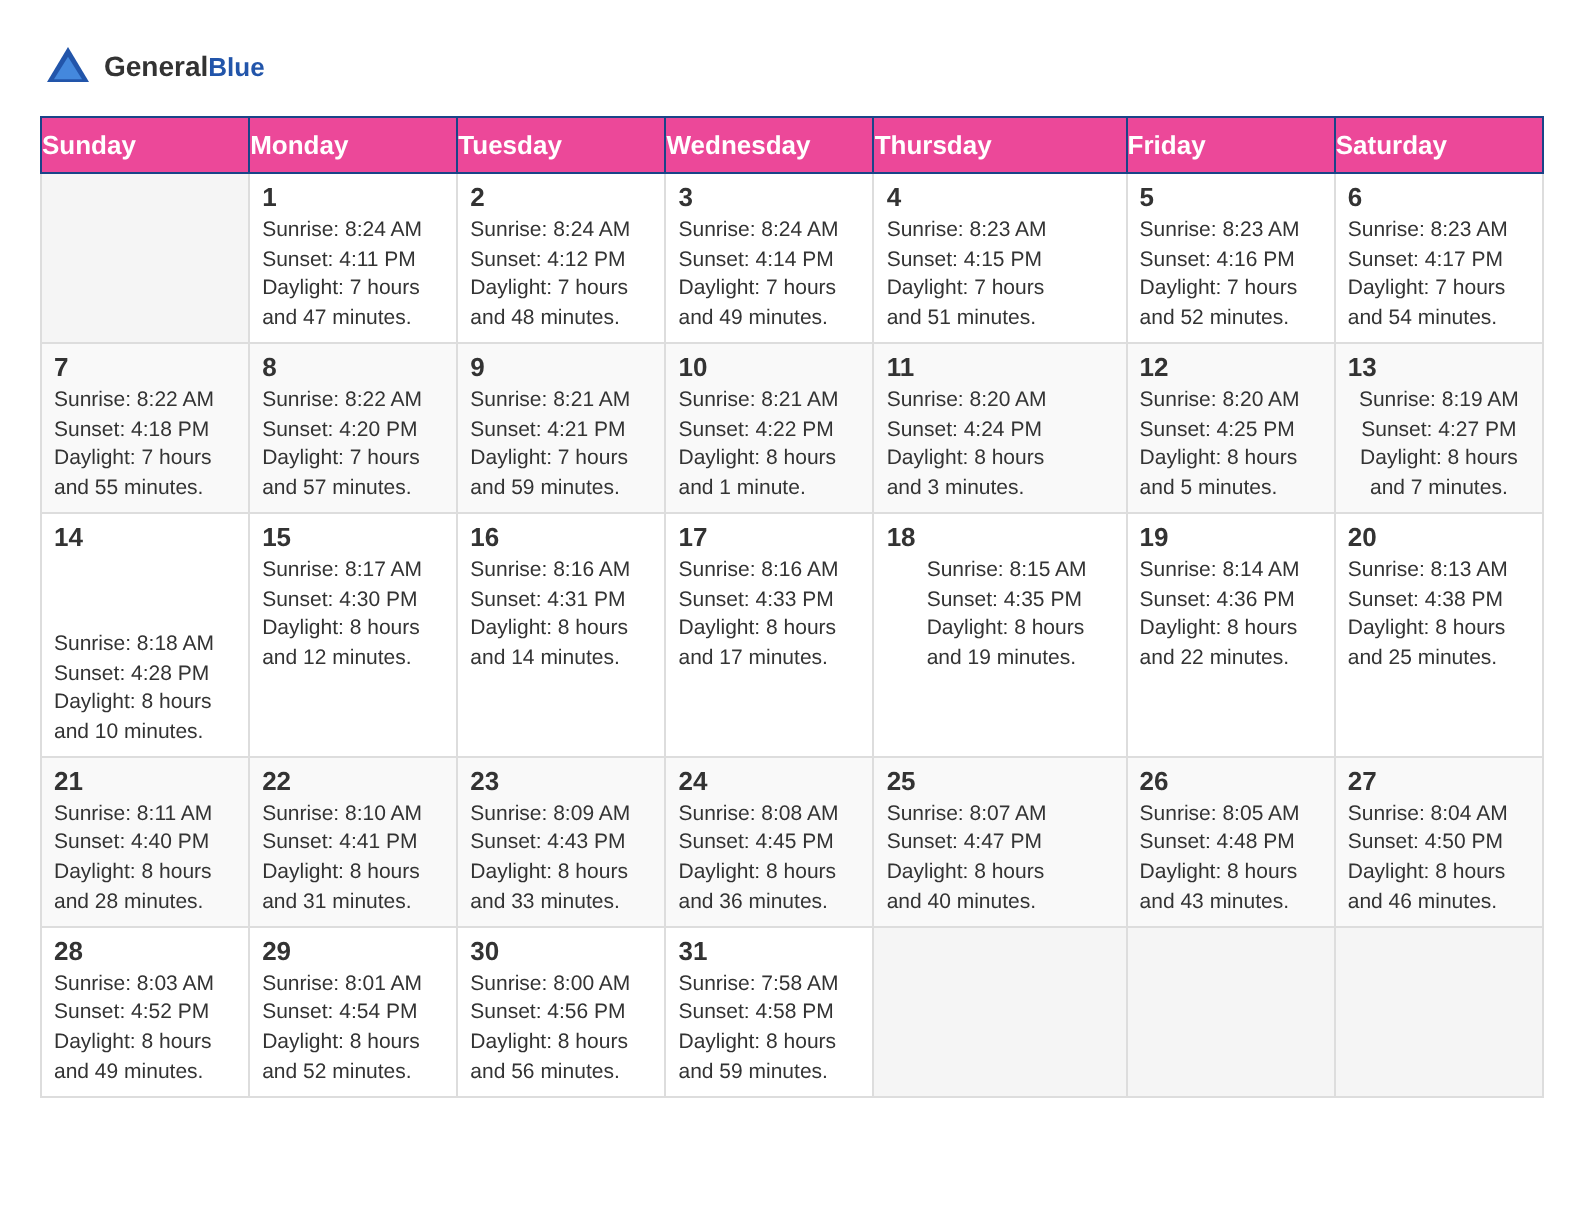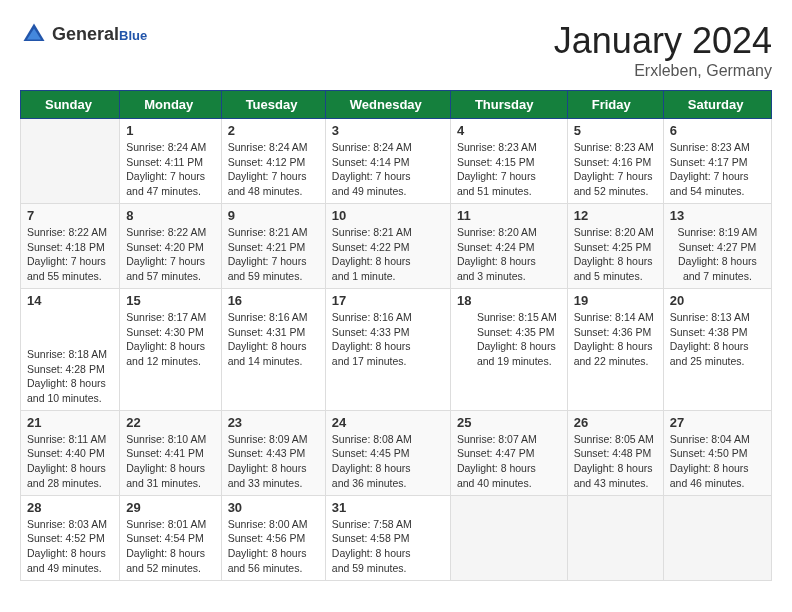--- a/index.html
+++ b/index.html
@@ -15,21 +15,21 @@
       justify-content: space-between;
       align-items: flex-start;
       margin-bottom: 10px;
     }
     .logo {
       display: flex;
       align-items: center;
       gap: 4px;
     }
     .logo-text-general {
-      font-size: 18px;
+      font-size: 14px;
       font-weight: bold;
       color: #333;
     }
     .logo-text-blue {
       font-size: 13px;
       font-weight: bold;
       color: #2255aa;
     }
     .logo-icon {
       width: 28px;
@@ -46,24 +46,24 @@
     .location-title {
       font-size: 16px;
       color: #555;
     }
     table {
       width: 100%;
       border-collapse: collapse;
       font-size: 11px;
     }
     thead tr th {
-      background-color: #15803d;
+      background-color: #ec4899;
       color: #fff;
       text-align: left;
-      padding: 6px 24px;
+      padding: 6px 0;
       font-size: 13px;
       font-weight: bold;
       border: 1px solid #1a4488;
     }
     tbody tr td {
       vertical-align: top;
       padding: 4px 6px;
       border: 1px solid #ddd;
       min-height: 80px;
       height: 85px;
@@ -96,24 +96,20 @@
     <svg class="logo-icon" viewBox="0 0 40 40" xmlns="http://www.w3.org/2000/svg">
       <polygon points="20,5 35,30 5,30" fill="#2255aa"></polygon>
       <polygon points="20,12 30,28 10,28" fill="#4488dd"></polygon>
     </svg>
     <div>
       <div>
         <span class="logo-text-general">General</span><span class="logo-text-blue">Blue</span>
       </div>
     </div>
   </div>
-  <div class="title-block">
-    <div class="month-title">January 2024</div>
-    <div class="location-title">Erxleben, Germany</div>
-  </div>
 </div>
 
 <table>
   <thead>
     <tr>
     <th>Sunday</th>
         <th>Monday</th>
         <th>Tuesday</th>
         <th>Wednesday</th>
         <th>Thursday</th>

